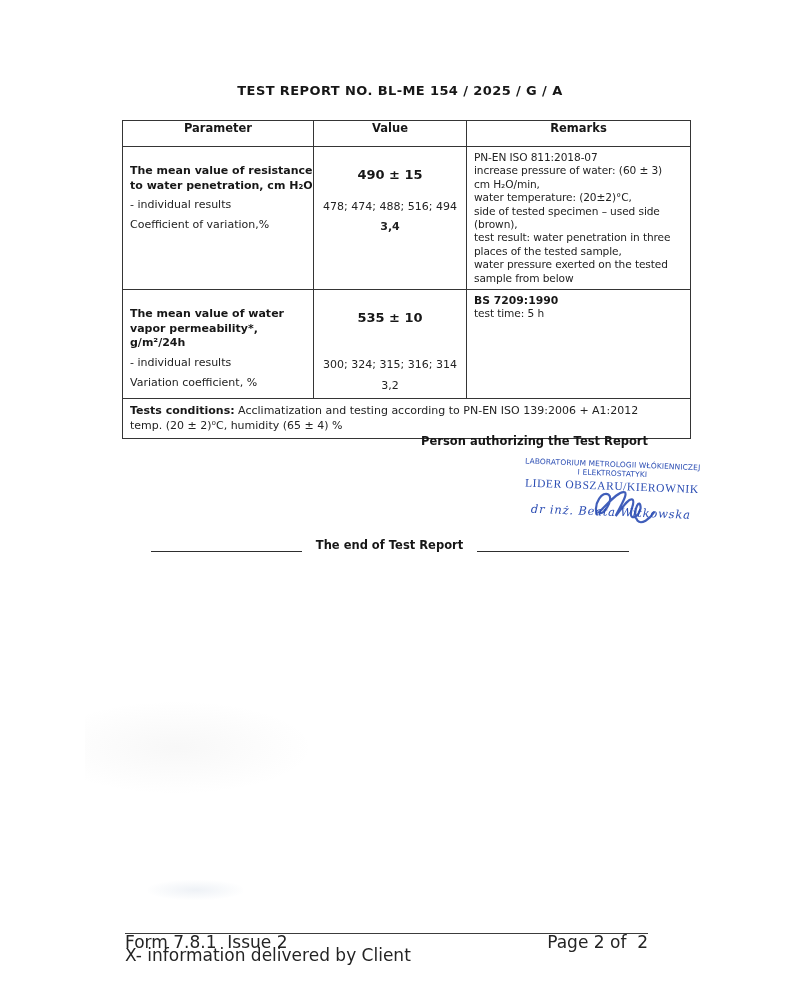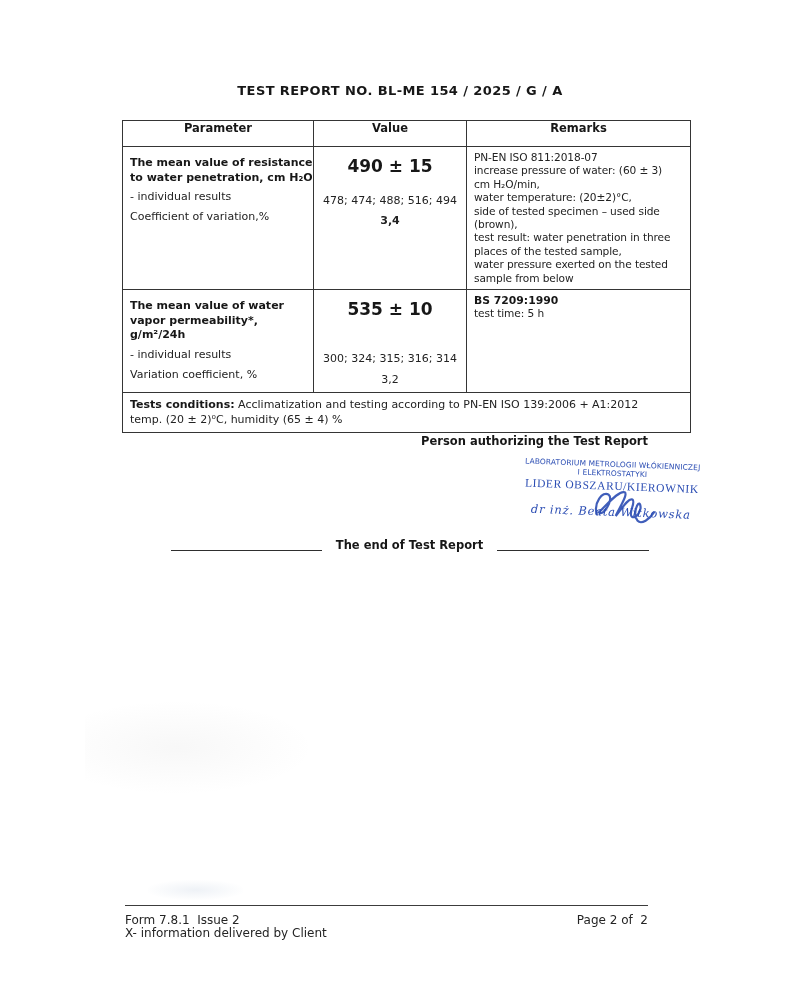--- a/index.html
+++ b/index.html
@@ -19,26 +19,26 @@
     font-size:11px; color:#222;
   }
   table.report-table td, table.report-table th {
     border:1px solid #353535; vertical-align:top; overflow:hidden;
   }
   table.report-table { border:1.5px solid #2c2c2c; }
   th.hdr {
     height:26px; text-align:center; vertical-align:middle;
     font-size:11.5px; font-weight:bold; color:#171717;
   }
-  td.param-cell { padding:9px 4px 6px 7px;border-radius:6px; }
+  td.param-cell { padding:17px 4px 6px 7px;border-radius:6px; }
   td.value-cell { padding:9px 2px 6px 2px; text-align:center; }
   td.remarks-cell { padding:4px 4px 4px 7px; }
   .p-title { font-weight:bold; font-size:11px; line-height:14.5px; white-space:pre; color:#171717; }
   .p-line { font-size:11px; white-space:pre; }
-  .v-main { font-weight:bold; font-size:17px; color:#171717; }
+  .v-main { font-weight:bold; font-size:13px; color:#171717;margin-top:11px; }
   .v-line { font-size:11px; }
   .r1 .p-line.l2 { margin-top:5px; }
   .r1 .p-line.l3 { margin-top:7px; }
   .r1 .v-line.l2 { margin-top:18px; }
   .r1 .v-line.l3 { margin-top:7px;font-weight:bold; }
   .r2 .p-line.l2 { margin-top:5px; }
   .r2 .p-line.l3 { margin-top:7px; }
   .r2 .v-line.l2 { margin-top:33px; }
   .r2 .v-line.l3 { margin-top:8px; }
   .remarks-text { font-size:10.6px; line-height:13.4px; white-space:pre; letter-spacing:-0.1px; }
@@ -61,33 +61,33 @@
     letter-spacing:0.6px; margin-top:2px; white-space:pre;
   }
   .stamp-sig-row { position:relative; margin-top:8px; height:22px; }
   .signature-scribble { position:absolute; left:78px; top:-16px; }
   .signatory {
     position:absolute; left:0; top:4px; width:100%;
     font-family:"DejaVu Serif", serif; font-style:italic;
     font-size:11.5px; letter-spacing:0.8px; white-space:pre;
   }
   .end-row {
-    position:absolute; left:171px; top:538px; width:478px;
-    display:flex; align-items:flex-start;
+    position:absolute; left:151px; top:538px; width:478px;
+    display:flex; align-items:center;
   }
   .end-rule { height:13px; border-bottom:1.5px solid #2e2e2e; width:155px; }
   .end-rule.right { width:156px; }
   .end-label {
     font-size:11.5px; font-weight:bold; color:#171717;
     padding:0 14px; white-space:pre; line-height:15px;
   }
   .footer {
-    position:absolute; left:125px; top:905px; width:523px;
-    border-top:1.2px solid #3c3c3c; padding-top:8px;
-    font-size:12px; color:#242424;
+    position:absolute; left:125px; top:933px; width:523px;
+    border-top:1.2px solid #3c3c3c; padding-top:2px;
+    font-size:17px; color:#242424;
   }
   .footer-row1 { display:flex; justify-content:space-between; line-height:13px; white-space:pre; }
   .footer-row2 { line-height:13px; white-space:pre; }
   .smudge { position:absolute; pointer-events:none; }
   .smudge.s1 { left:85px; top:700px; width:230px; height:95px;
     background:radial-gradient(ellipse at 40% 50%, rgba(110,110,110,0.05), rgba(0,0,0,0) 70%); }
   .smudge.s2 { left:148px; top:880px; width:95px; height:20px;
     background:radial-gradient(ellipse at 50% 50%, rgba(90,125,170,0.10), rgba(0,0,0,0) 75%); }
 </style>
 </head>

